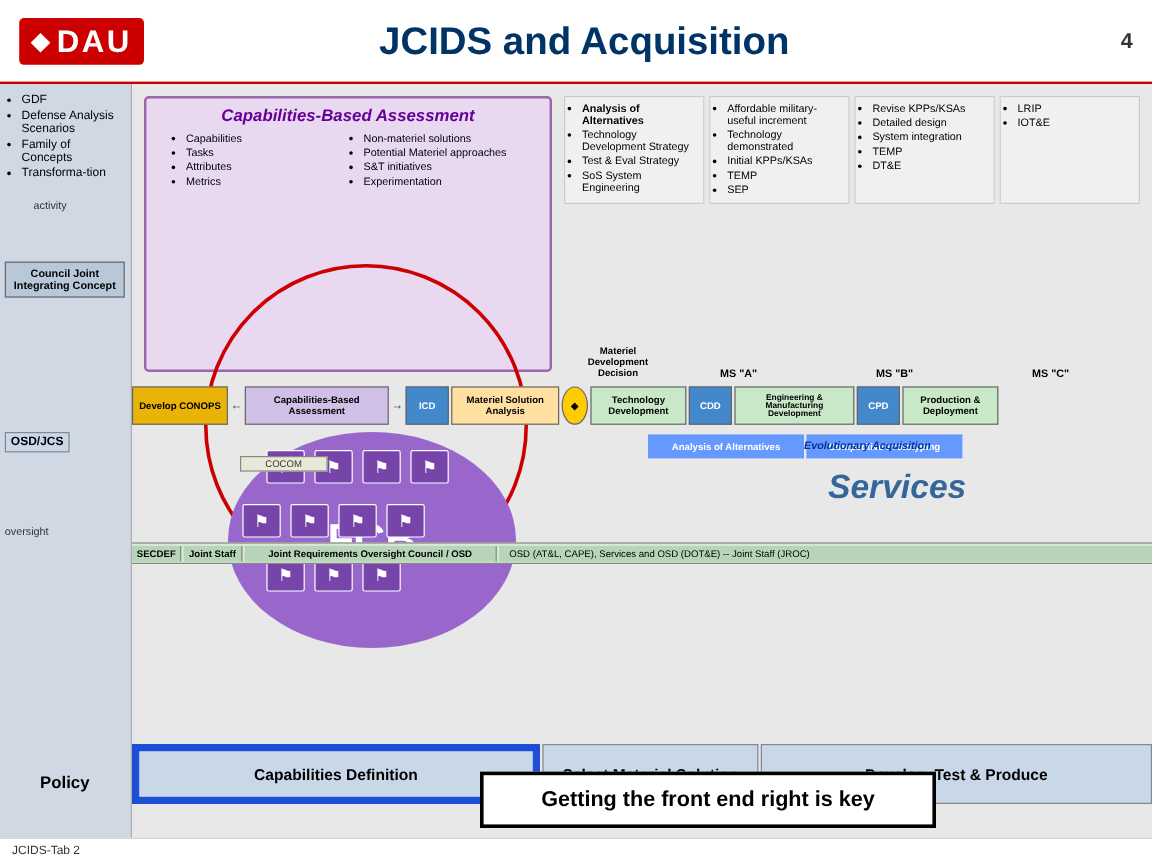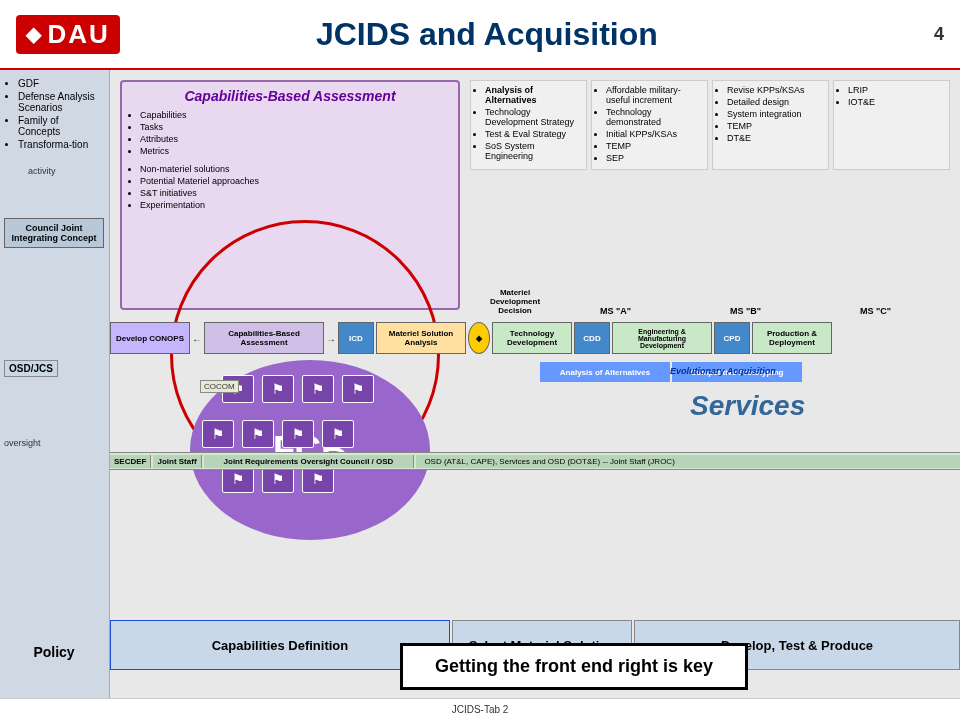--- a/index.html
+++ b/index.html
@@ -161,23 +161,22 @@
     .cba-title {
       font-size: 14px;
       font-style: italic;
       font-weight: bold;
       color: #660099;
       text-align: center;
       padding: 6px 0 2px;
     }
     .cba-inner {
       display: flex;
-      padding: 4px 8px;
+      padding: 4px 23px;
       gap: 6px;
-      flex-direction: column;
     }
     .cba-col {
       flex: 1;
       font-size: 9px;
     }
     .cba-col ul {
       list-style: disc;
       padding-left: 10px;
     }
     .cba-col ul li { margin-bottom: 2px; }
@@ -279,21 +278,21 @@
       display: flex;
       align-items: center;
       justify-content: center;
       font-size: 8px;
       font-weight: bold;
       text-align: center;
       border: 1px solid #666;
       padding: 2px 4px;
     }
 
-    .proc-develop { background: #c4b5fd; color: #000; width: 80px; }
+    .proc-develop { background: #eab308; color: #000; width: 80px; }
     .proc-cba-label { background: #d0c0e8; color: #000; width: 120px; font-size: 8px; }
     .proc-icd { background: #4488cc; color: #fff; width: 36px; }
     .proc-msa { background: #ffe0a0; color: #000; width: 90px; }
     .proc-diamond { background: #ffcc00; color: #000; width: 22px; border-radius: 50%; }
     .proc-td { background: #c8e8c8; color: #000; width: 80px; }
     .proc-cdd { background: #4488cc; color: #fff; width: 36px; }
     .proc-emd { background: #c8e8c8; color: #000; width: 100px; font-size: 7px; }
     .proc-cpd { background: #4488cc; color: #fff; width: 36px; }
     .proc-pd { background: #c8e8c8; color: #000; width: 80px; font-size: 8px; }
 
@@ -408,21 +407,21 @@
     }
     .bp-capdef {
       background: #c8d8e8;
       width: 340px;
       display: flex;
       align-items: center;
       justify-content: center;
       font-size: 13px;
       font-weight: bold;
       color: #000;
-      border: 1px solid #1d4ed8;
+      border: 6px solid #1d4ed8;
     }
     .bp-sms {
       background: #c8d8e8;
       width: 180px;
       display: flex;
       align-items: center;
       justify-content: center;
       font-size: 13px;
       font-weight: bold;
       color: #000;
@@ -440,21 +439,21 @@
       color: #000;
       border: 1px solid #888;
       text-align: center;
     }
 
     
     .key-statement {
       position: absolute;
       left: 290px;
       bottom: 10px;
-      width: 348px;
+      width: 380px;
       background: #fff;
       border: 3px solid #000;
       padding: 10px 16px;
       font-size: 18px;
       font-weight: bold;
       color: #000;
       text-align: center;
       z-index: 20;
     }
 
@@ -465,33 +464,33 @@
       left: 0;
       width: 100%;
       height: 22px;
       background: #fff;
       border-top: 1px solid #ccc;
       display: flex;
       align-items: center;
       padding: 0 10px;
       font-size: 10px;
       color: #333;
-      justify-content: center;
+      justify-content: flex-start;
     }
 
     
     .cocom-label {
       position: absolute;
       left: 90px;
       top: 310px;
       font-size: 8px;
       color: #333;
       border: 1px solid #888;
       background: #e8e8d8;
-      padding: 1px 3px;
+      padding: 1px 20px;
     }
 
   </style>
 </head>
 <body>
 
 <div class="header">
   <div class="logo-dau">
     <span>◆</span> DAU
   </div>

